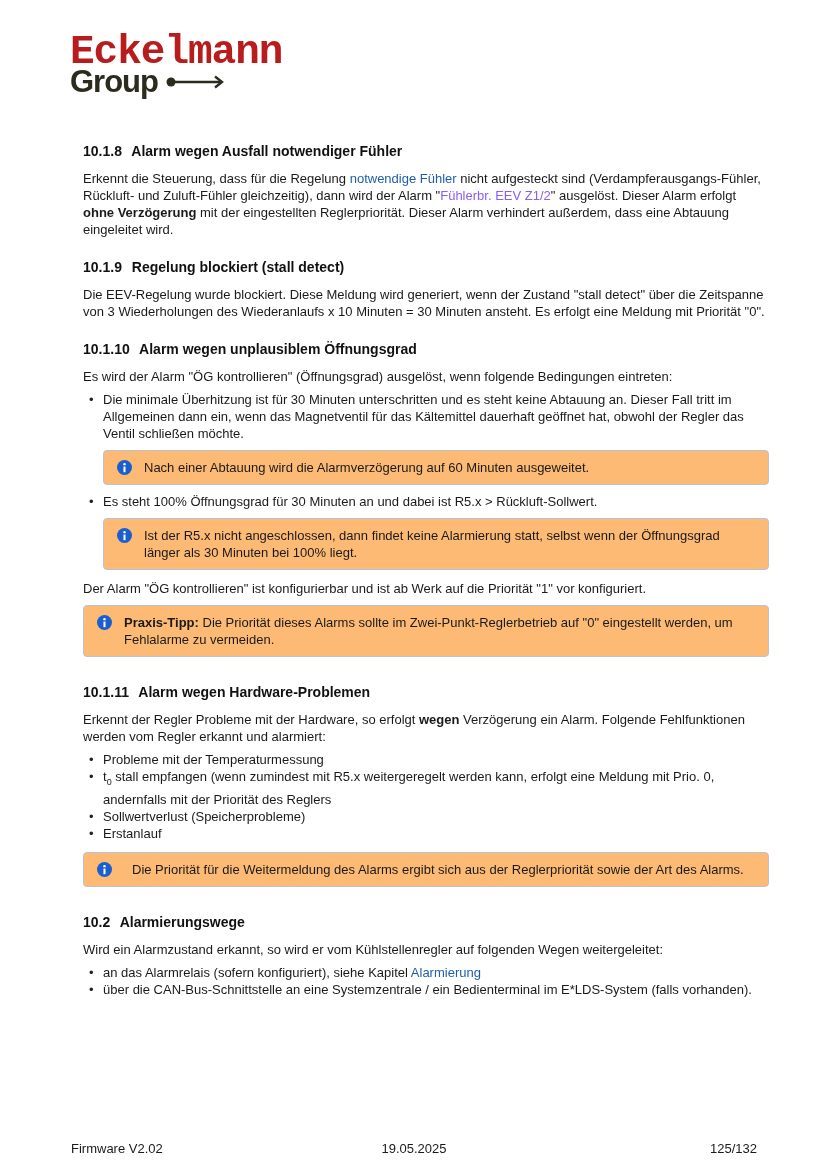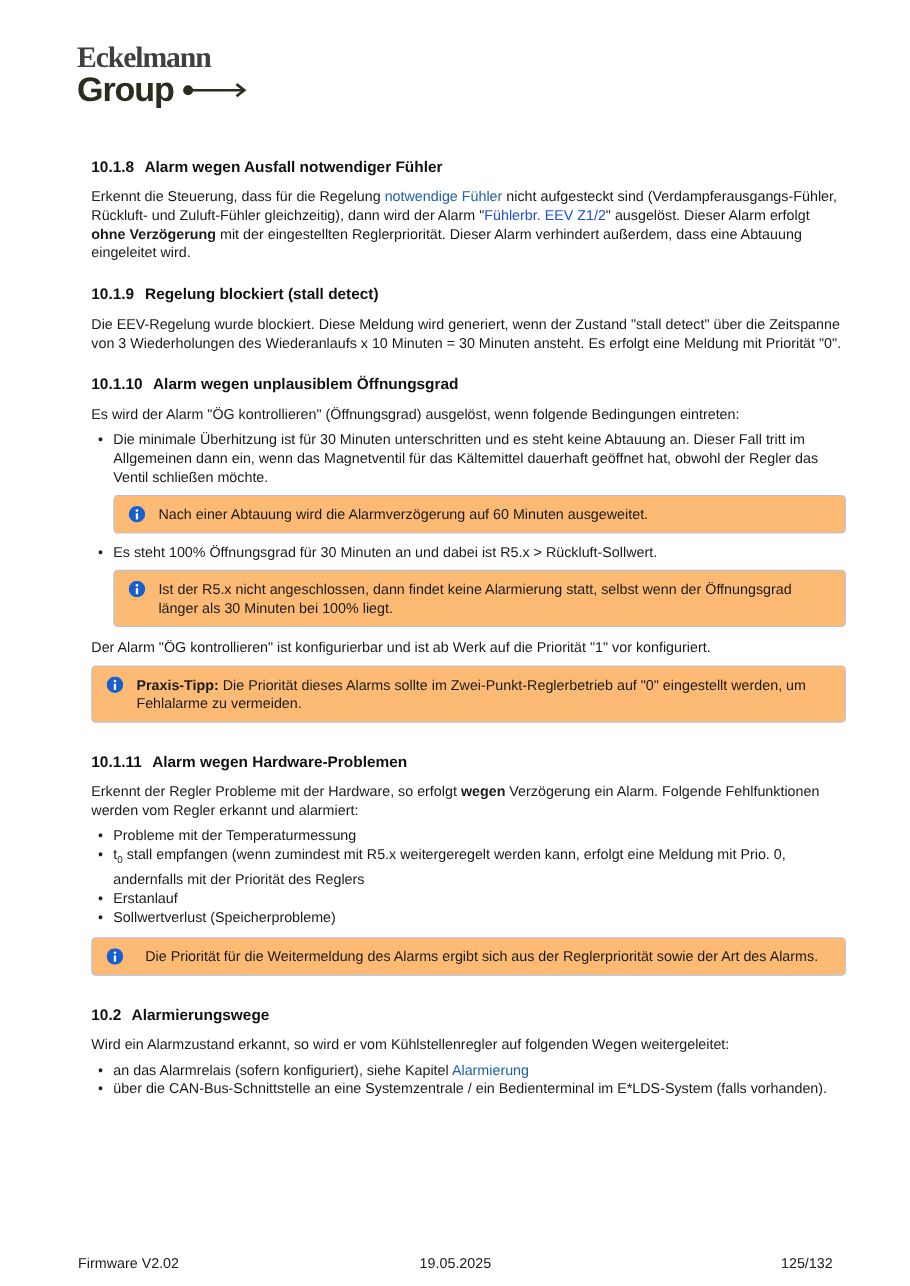--- a/index.html
+++ b/index.html
@@ -3,38 +3,38 @@
   <meta charset="utf-8">
   <style>
     html, body { margin: 0; padding: 0; background: #ffffff; }
     body {
       width: 827px; height: 1169px; position: relative; overflow: hidden;
       font-family: "Liberation Sans", sans-serif; color: #1a1a1a;
       font-size: 13px; line-height: 17px;
     }
     .logo { position: absolute; left: 70px; top: 38px; width: 170px; }
     .logo-line1 {
-      font-family: Liberation Serif, serif; font-weight: bold;
-      font-size: 27px; line-height: 28px; color: #404040; letter-spacing: -1px;
+      font-family: Liberation Mono, monospace; font-weight: bold;
+      font-size: 41px; line-height: 28px; color: #b91c1c; letter-spacing: -1px;
     }
     .logo-line2 {
       font-family: "Liberation Sans", sans-serif; font-weight: bold;
       font-size: 31px; line-height: 32px; color: #2b2b1e; letter-spacing: -1px;
       display: flex; align-items: center;
     }
     .logo-arrow { display: inline-block; margin-left: 8px; width: 60px; height: 14px; }
 
     .content { position: absolute; left: 83px; top: 142px; width: 686px; }
     h2 {
       font-size: 14px; font-weight: bold; margin: 0 0 10px 0; line-height: 18px; color: #111;
     }
     .sec-num { margin-right: 6px; }
     p { margin: 0 0 0 0; }
     .link-blue { color: #1f5fa8; }
-    .link-red { color: #1d4ed8; }
+    .link-red { color: #8b5cf6; }
     .section { margin-bottom: 20px; }
     ul.bullets { list-style: none; margin: 0; padding: 0; }
     ul.bullets li { position: relative; padding-left: 20px; }
     ul.bullets li::before {
       content: "\2022"; position: absolute; left: 6px; top: 0; color: #222;
     }
     .infobox {
       border: 1px solid #b8c2d6; background: #fdba74; border-radius: 4px;
       padding: 8px 14px 8px 40px; position: relative; margin: 8px 0 8px 0;
     }
@@ -127,22 +127,22 @@
       <span class="sec-num">10.1.11</span>
       <span>Alarm wegen Hardware-Problemen</span>
     </h2>
     <p>
       <span>Erkennt der Regler Probleme mit der Hardware, so erfolgt </span><b>wegen</b><span> Verzögerung ein Alarm. Folgende Fehlfunktionen werden vom Regler erkannt und alarmiert:</span>
     </p>
     <div class="gap6"></div>
     <ul class="bullets">
       <li>Probleme mit der Temperaturmessung</li>
       <li><span>t</span><sub style="font-size:9px;">0</sub><span> stall empfangen (wenn zumindest mit R5.x weitergeregelt werden kann, erfolgt eine Meldung mit Prio. 0, andernfalls mit der Priorität des Reglers</span></li>
+      <li>Sollwertverlust (Speicherprobleme)</li>
       <li>Erstanlauf</li>
-      <li>Sollwertverlust (Speicherprobleme)</li>
     </ul>
     <div class="infobox" style="margin-top:10px;padding-left:48px;">
       <svg class="info-icon" viewBox="0 0 16 16">
         <circle cx="8" cy="8" r="8" fill="#1a5fd0"></circle>
         <rect x="6.9" y="7" width="2.2" height="6" fill="#fff"></rect>
         <circle cx="8" cy="4.4" r="1.3" fill="#fff"></circle>
       </svg>
       <span>Die Priorität für die Weitermeldung des Alarms ergibt sich aus der Reglerpriorität sowie der Art des Alarms.</span>
     </div>
   </div>

